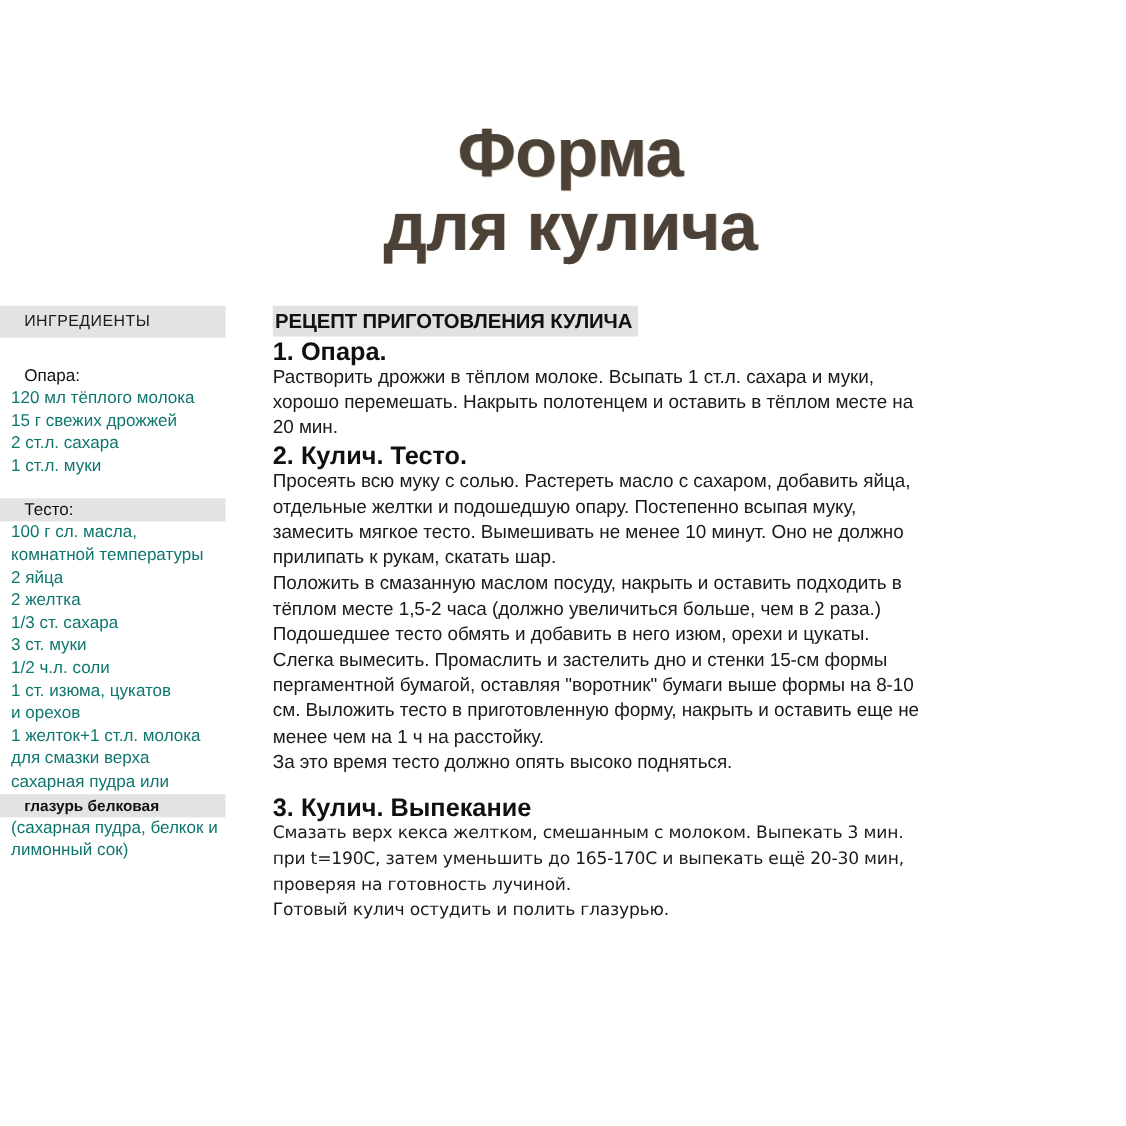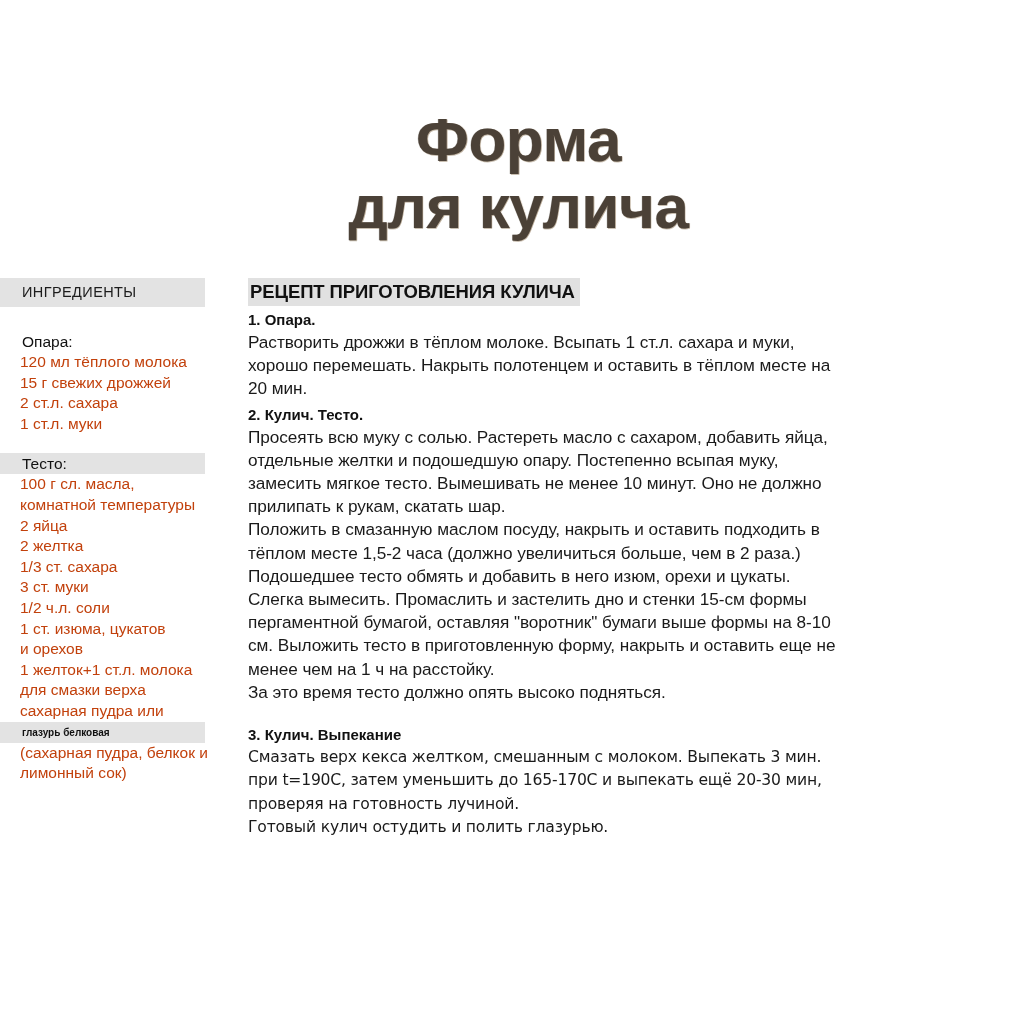--- a/index.html
+++ b/index.html
@@ -71,36 +71,36 @@
     width: 205px;
     height: 21px;
     line-height: 21px;
     padding-left: 22px;
     box-sizing: border-box;
     font-size: 15.5px;
     color: #111;
   }
   .ing-title.bold { font-weight: normal; }
   .ing-lines {
-    padding-left: 20px;
+    padding-left: 10px;
     font-size: 15.5px;
     line-height: 20.6px;
-    color: #c2410c;
+    color: #0f766e;
   }
   .ing-lines div { white-space: nowrap; }
   .gap-lg { height: 24px; }
   .gap-sm { height: 19px; }
 
   .ing-highlight {
     width: 205px;
     height: 21px;
     line-height: 21px;
     padding-left: 22px;
     box-sizing: border-box;
-    font-size: 10px;
+    font-size: 14px;
     font-weight: bold;
     color: #111;
   }
 
   
   .main {
     position: absolute;
     left: 248px;
     top: 278px;
     width: 768px;
@@ -109,21 +109,21 @@
     display: inline-block;
     background: #e1e1e1;
     font-size: 18.5px;
     font-weight: bold;
     line-height: 26px;
     padding: 1px 5px 1px 2px;
     letter-spacing: -0.1px;
     color: #111;
   }
   .step-title {
-    font-size: 15px;
+    font-size: 23px;
     font-weight: bold;
     line-height: 23px;
     margin-top: 2px;
     color: #111;
   }
   .step-title.spaced { margin-top: 19px; }
   .para {
     font-size: 17.2px;
     line-height: 23.2px;
     color: #1a1a1a;

